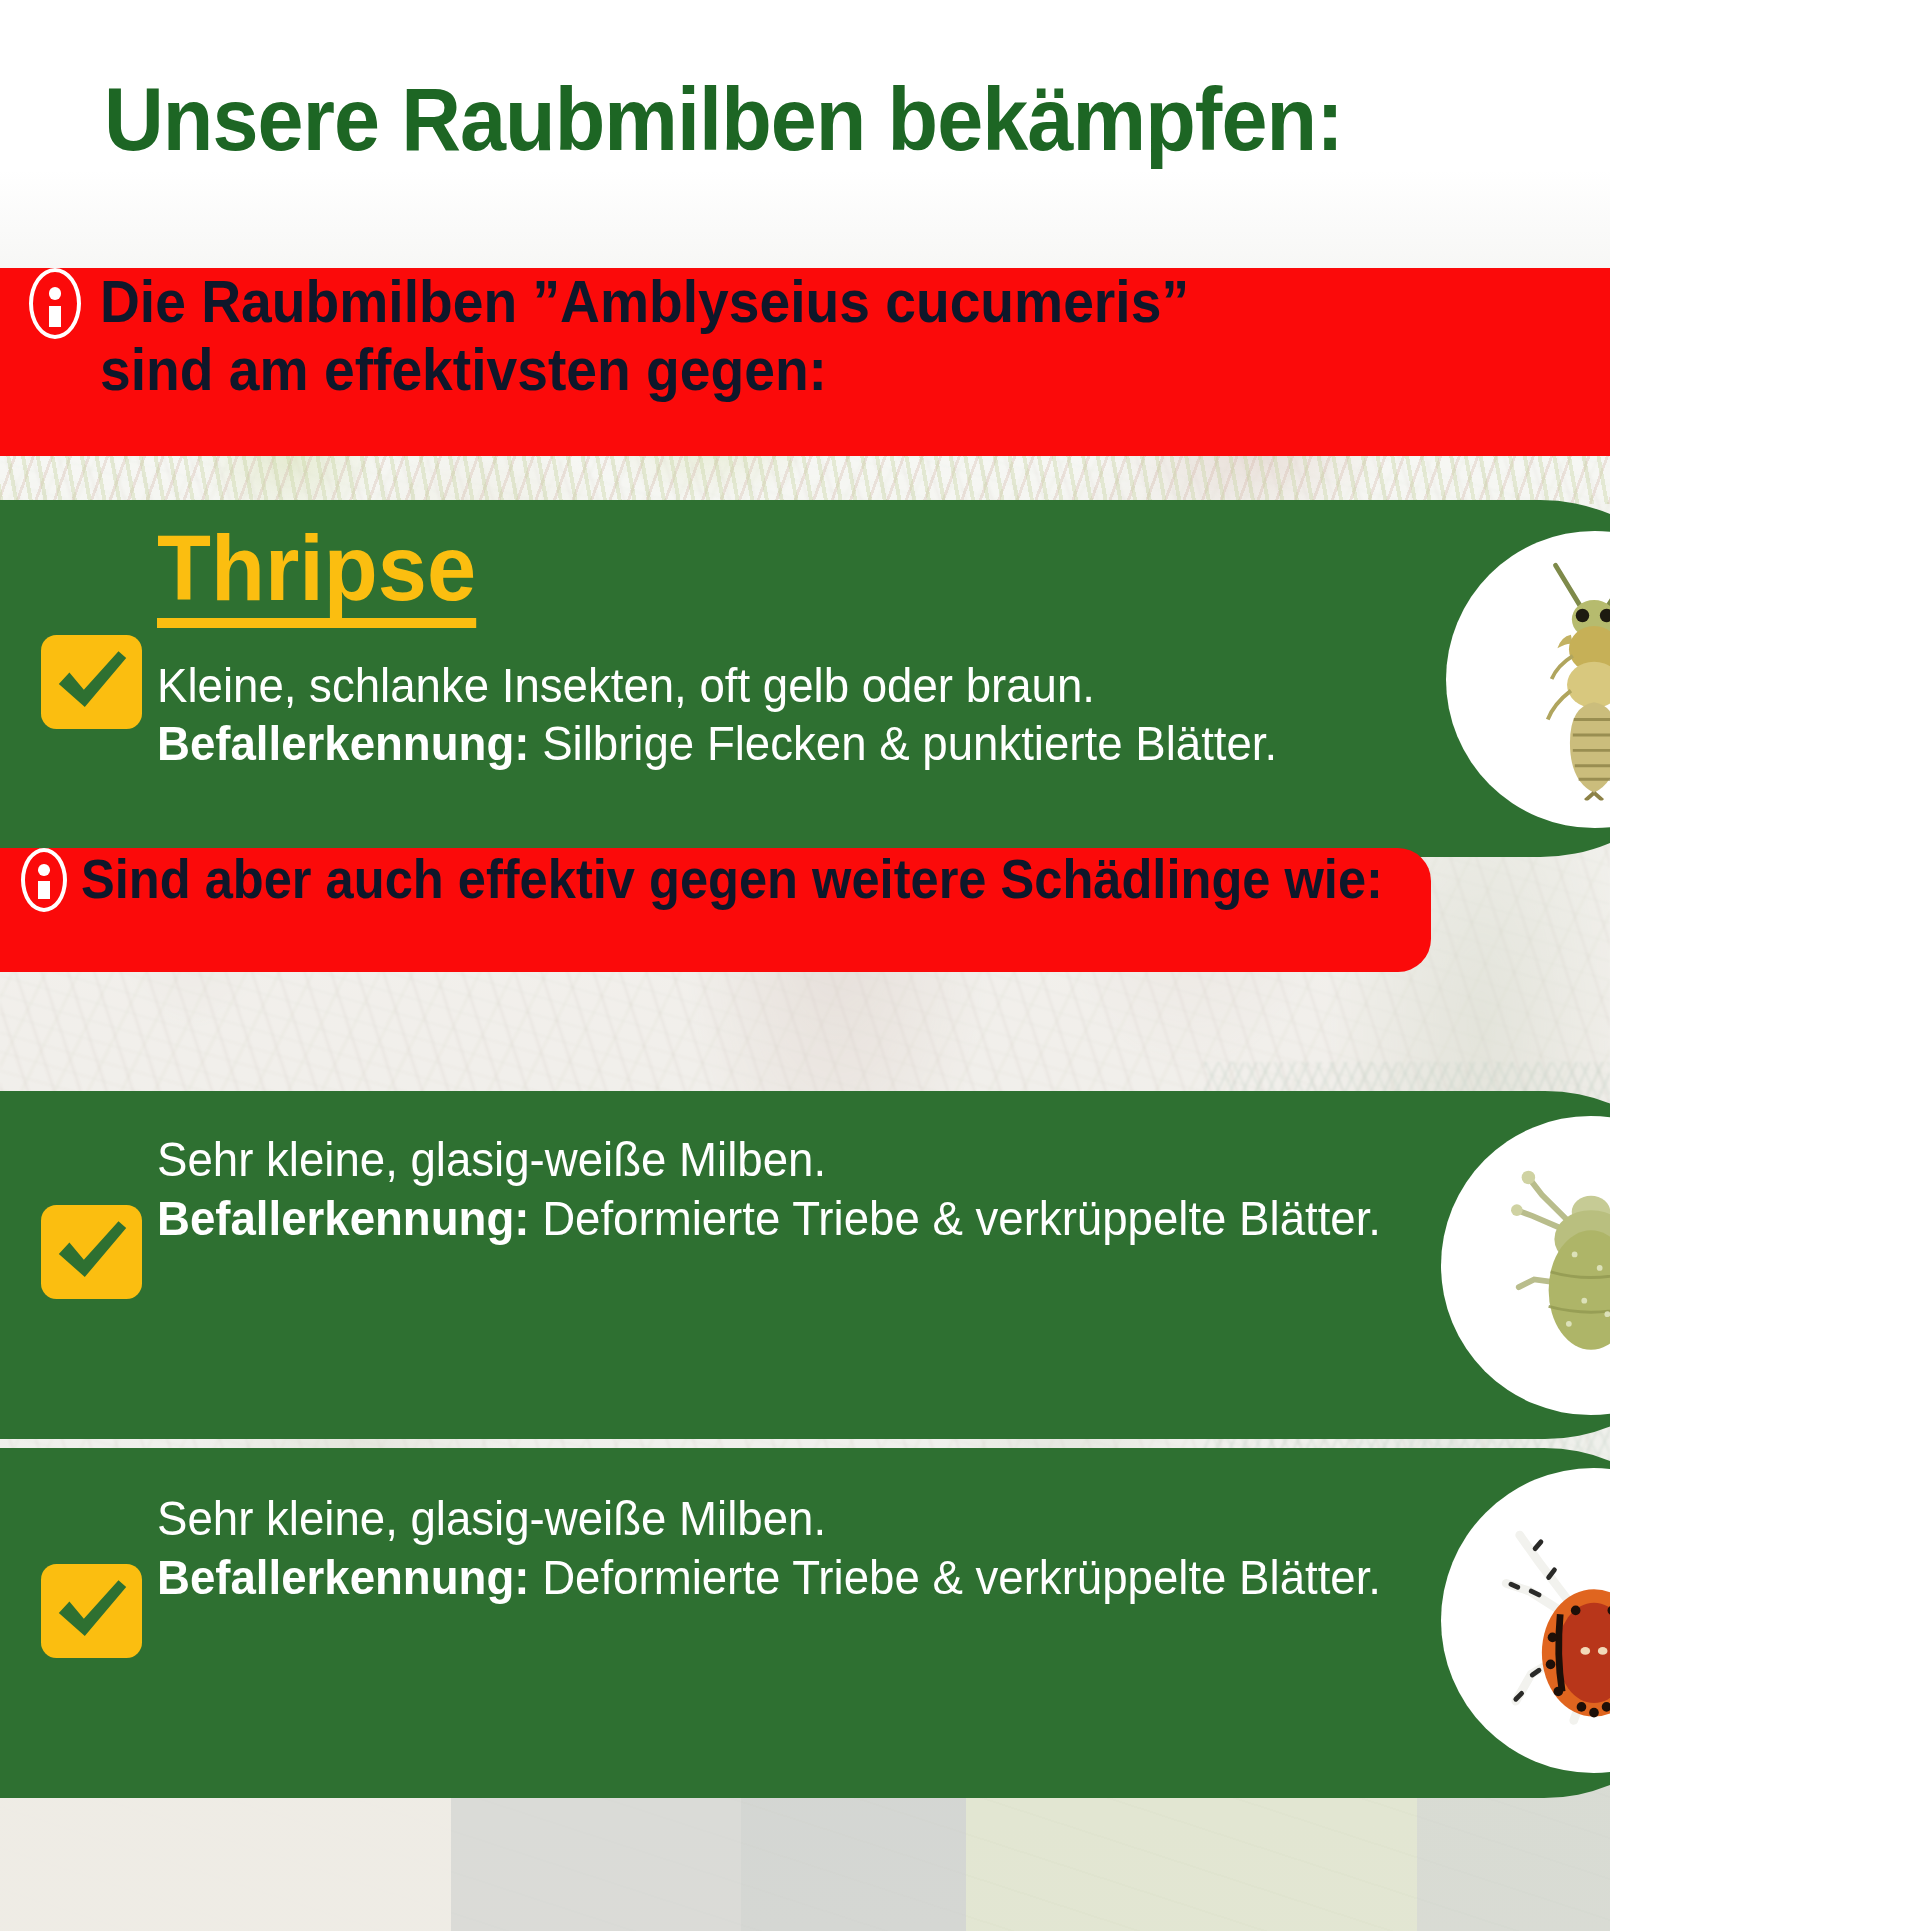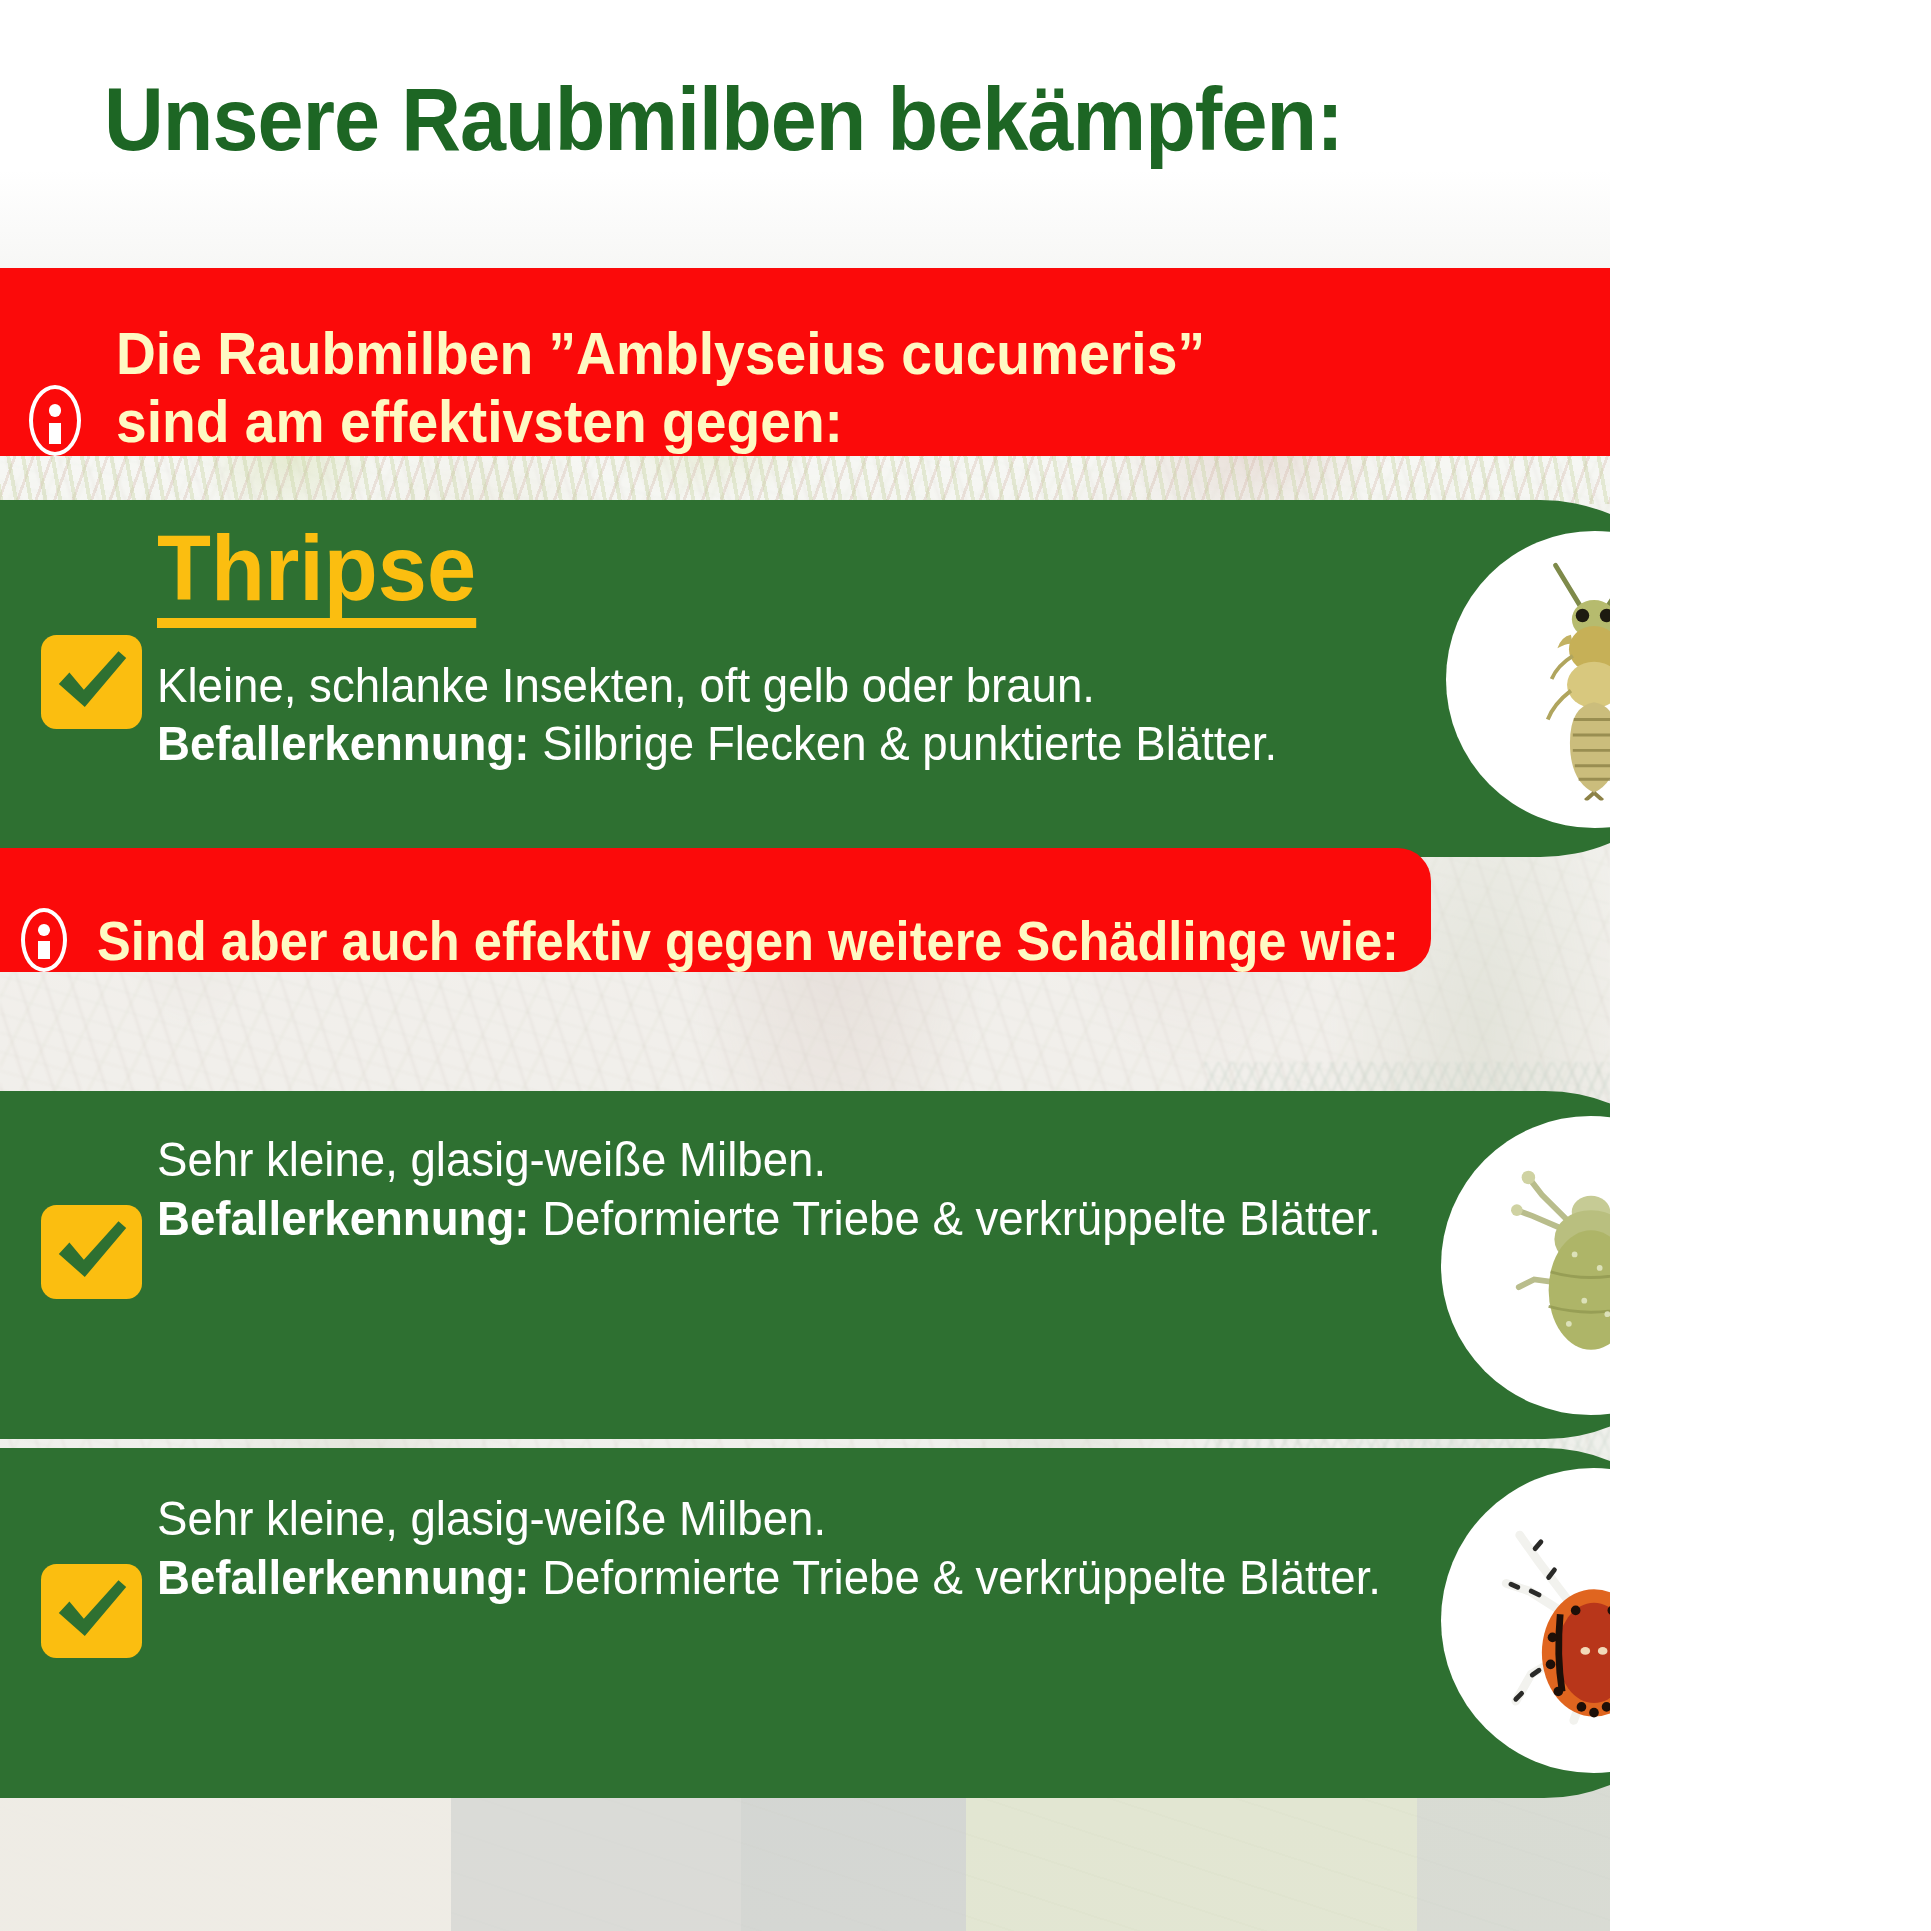--- a/index.html
+++ b/index.html
@@ -55,26 +55,26 @@
   .bg-topwhite{position:absolute;left:0;right:0;top:0;height:386px;
     background:linear-gradient(180deg,#ffffff 0%,#ffffff 44%,#f4f4f2 78%,#efefec 100%);}
 
   
   .title{position:absolute;left:104px;top:75px;width:1738px;
     font-size:89px;line-height:1;font-weight:700;color:#1d6624;
     letter-spacing:-1px;transform:scaleX(.93);transform-origin:left center;
     white-space:nowrap;}
 
   
-  .red-banner{position:absolute;background:#FB0A0A;color:#fef9c3;
-    display:flex;align-items:flex-end;box-sizing:border-box;gap:16px;}
+  .red-banner{position:absolute;background:#FB0A0A;color:#0f172a;
+    display:flex;align-items:flex-start;box-sizing:border-box;}
   .red-1{left:0;top:268px;width:1731px;height:188px;
     border-radius:0 33px 33px 0;padding:0 0 0 29px;}
   .red-2{left:0;top:848px;width:1431px;height:124px;
-    border-radius:0 33px 33px 0;padding:8px 0 0 21px;}
+    border-radius:0 33px 33px 0;padding:0 0 0 21px;}
 
   .info-icon{flex:0 0 auto;width:52px;height:71px;position:relative;margin-right:19.3px;}
   .info-icon .ring{position:absolute;inset:0;border:4.8px solid #fff;border-radius:50%;}
   .info-icon .dot{position:absolute;left:50%;top:19.3px;width:12.6px;height:12.6px;margin-left:-6.3px;
     background:#fff;border-radius:50%;}
   .info-icon .stem{position:absolute;left:50%;top:38px;width:12.6px;height:21px;margin-left:-6.3px;background:#fff;}
   .red-2 .info-icon{width:46px;height:64px;margin-right:13.5px;}
   .red-2 .info-icon .dot{top:16.4px;width:11.6px;height:11.6px;margin-left:-5.8px;}
   .red-2 .info-icon .stem{top:33px;width:11.6px;height:18.3px;margin-left:-5.8px;}
 

